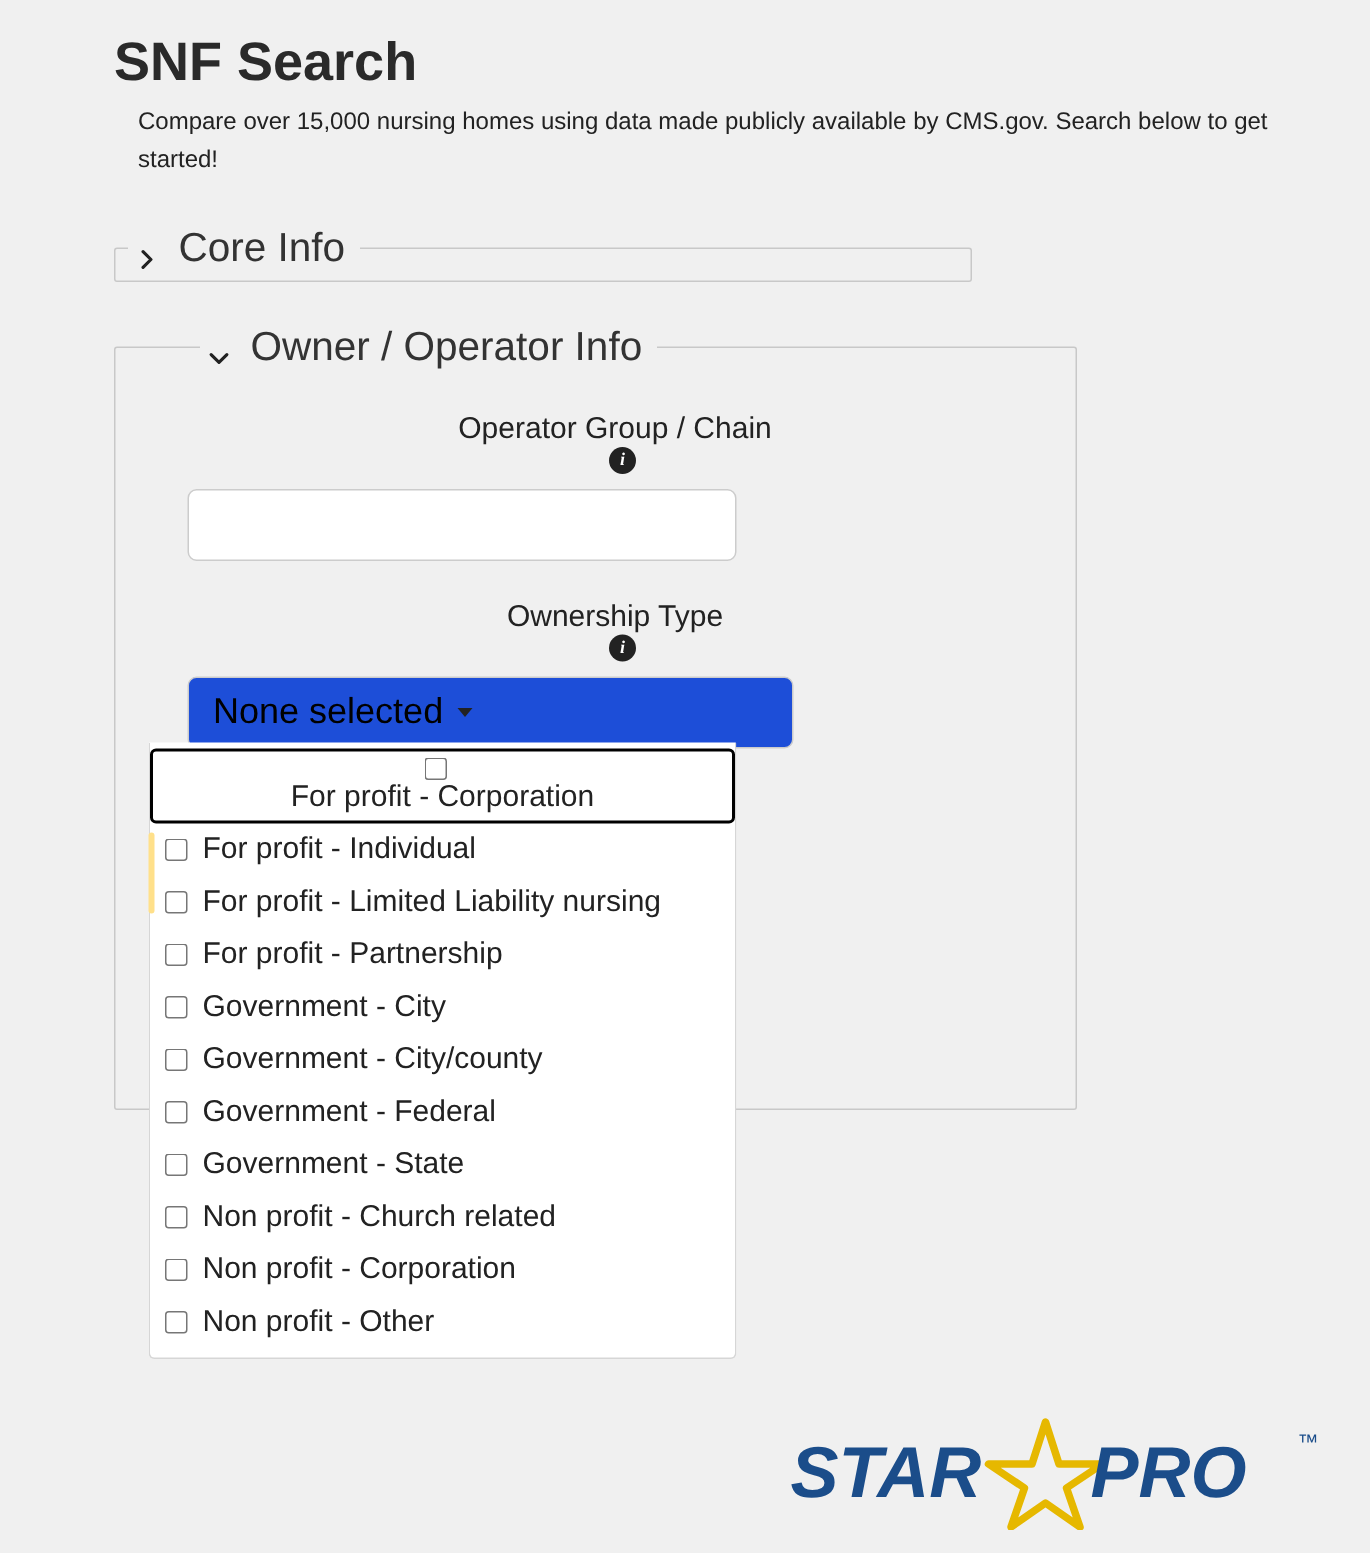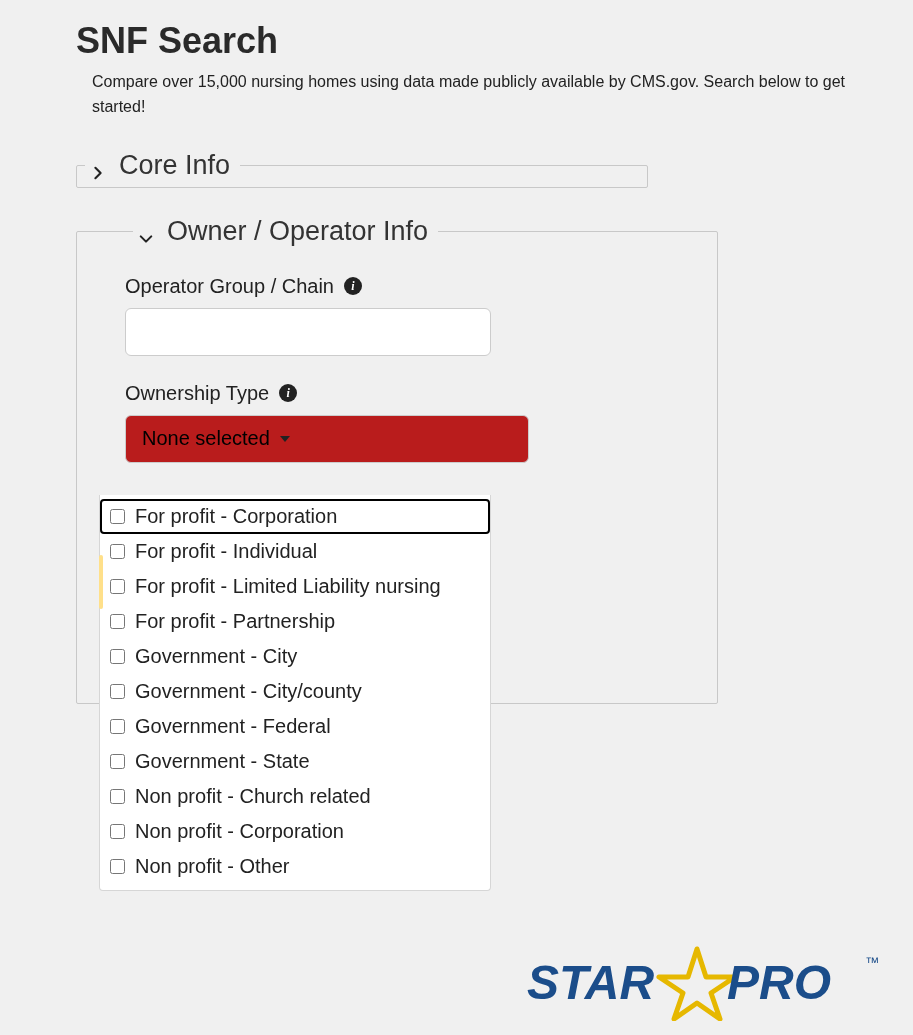--- a/index.html
+++ b/index.html
@@ -7,28 +7,28 @@
   .content{padding:10px 0 0 76px;width:790px;}
   h1{font-size:36px;font-weight:700;color:#2a2a2a;margin:10px 0 8px 0;}
   .intro{font-size:16px;line-height:1.55;color:#222;margin:0 0 30px 16px;max-width:790px;}
   .intro a{color:#222;text-decoration:none;}
   fieldset{border:1px solid #c8c8c8;border-radius:2px;margin:0 0 28px 0;padding:0;position:relative;width:570px;}
   fieldset.collapsed{padding:0 0 6px 0;}
   fieldset.expanded{padding:20px 22px 240px 22px;}
   legend{padding:0 10px 0 34px;margin-left:8px;font-size:27px;color:#333;cursor:pointer;position:relative;}
   .chev{display:inline-block;position:absolute;left:6px;top:6px;width:14px;height:14px;}
   .chev svg{width:14px;height:14px;}
-  .field-label{font-size:20px;color:#222;margin:8px 0 10px 0;display:flex;align-items:center;}
+  .field-label{font-size:20px;color:#222;margin:8px 0 10px 0;display:flex;align-items:center;flex-direction:column;}
   .info-icon{display:inline-flex;align-items:center;justify-content:center;width:18px;height:18px;background:#222;color:#fff;border-radius:50%;font-size:12px;font-style:italic;font-family:Georgia,serif;font-weight:700;margin-left:10px;cursor:help;}
   .text-input{width:366px;height:48px;border:1px solid #ccc;border-radius:6px;background:#fff;font-size:18px;padding:0 12px;box-sizing:border-box;margin-bottom:18px;}
-  .multi-select-btn{width:404px;height:48px;border:1px solid #ccc;border-radius:6px;background:#b91c1c;font-size:20px;text-align:left;padding:0 16px;box-sizing:border-box;cursor:pointer;display:flex;align-items:center;}
+  .multi-select-btn{width:404px;height:48px;border:1px solid #ccc;border-radius:6px;background:#1d4ed8;font-size:24px;text-align:left;padding:0 16px;box-sizing:border-box;cursor:pointer;display:flex;align-items:center;}
   .caret-down{margin-left:10px;display:inline-block;width:0;height:0;border-left:5px solid transparent;border-right:5px solid transparent;border-top:6px solid #222;}
   .dropdown{position:absolute;left:22px;top:248px;width:390px;background:#fff;border:1px solid #d6d6d6;border-top:none;border-radius:0 0 4px 4px;z-index:10;padding:4px 0 6px 0;}
   .option{display:flex;align-items:center;padding:6px 10px 6px 10px;font-size:20px;color:#222;}
-  .option.focused{outline:2px solid #000;outline-offset:-2px;border-radius:4px;}
+  .option.focused{outline:2px solid #000;outline-offset:-2px;border-radius:4px;flex-direction:column;}
   .option input[type=checkbox]{width:15px;height:15px;margin:0 10px 0 0;cursor:pointer;}
   .option label{cursor:pointer;}
   .yellow-bar{position:absolute;left:22px;top:308px;width:4px;height:54px;background:#ffe08a;border-radius:2px;z-index:11;}
   .logo{position:absolute;right:16px;bottom:10px;}
   .logo svg{width:370px;height:80px;}
 </style>
 </head>
 <body>
 <div class="page">
 

